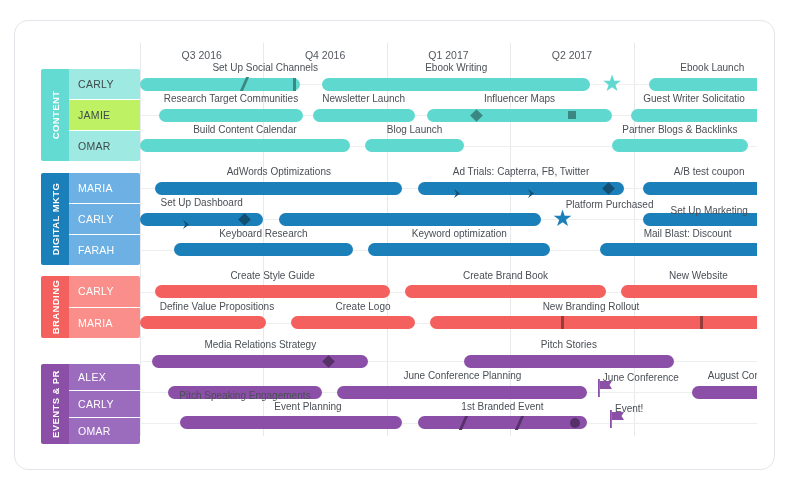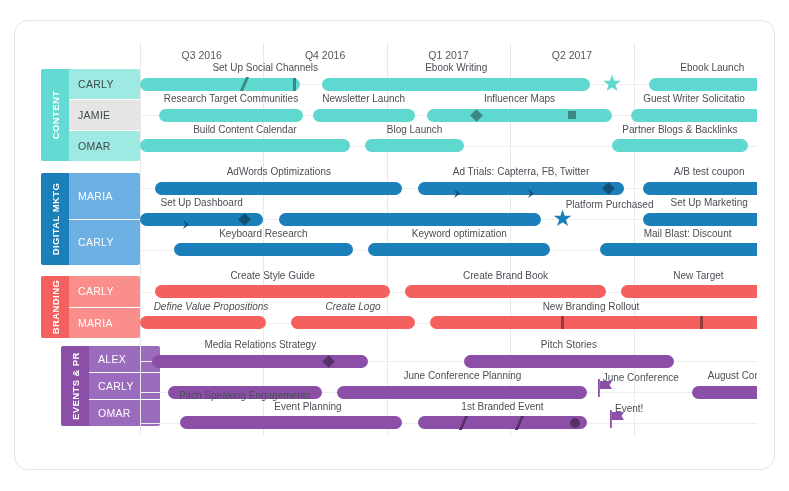--- a/index.html
+++ b/index.html
@@ -180,43 +180,44 @@
 
 <div id="gantt-card">
 
   <div id="label-column">
       <div class="group-block" style="top: 48px; height: 92px;">
         <div class="group-spine" style="background: rgb(99, 219, 210);">
           <span class="group-spine-text">CONTENT</span>
         </div>
         <div class="group-rows">
           <div class="person-row" style="background: rgb(159, 233, 227); color: rgb(63, 74, 74);">CARLY</div>
-          <div class="person-row" style="background: #e5e5e5; color: rgb(63, 74, 74);">JAMIE</div>
+          <div class="person-row" style="background: #bef264; color: rgb(63, 74, 74);">JAMIE</div>
           <div class="person-row" style="background: rgb(159, 233, 227); color: rgb(63, 74, 74);">OMAR</div>
         </div>
       </div>
       <div class="group-block" style="top: 152px; height: 92px;">
         <div class="group-spine" style="background: rgb(27, 127, 186);">
           <span class="group-spine-text">DIGITAL MKTG</span>
         </div>
         <div class="group-rows">
           <div class="person-row" style="background: rgb(108, 176, 228); color: rgb(255, 255, 255);">MARIA</div>
           <div class="person-row" style="background: rgb(108, 176, 228); color: rgb(255, 255, 255);">CARLY</div>
+          <div class="person-row" style="background: rgb(108, 176, 228); color: rgb(255, 255, 255);">FARAH</div>
         </div>
       </div>
       <div class="group-block" style="top: 255px; height: 62px;">
         <div class="group-spine" style="background: rgb(244, 96, 94);">
           <span class="group-spine-text">BRANDING</span>
         </div>
         <div class="group-rows">
           <div class="person-row" style="background: rgb(249, 142, 138); color: rgb(255, 255, 255);">CARLY</div>
           <div class="person-row" style="background: rgb(249, 142, 138); color: rgb(255, 255, 255);">MARIA</div>
         </div>
       </div>
-      <div class="group-block" style="top: 325px; height: 80px; margin-left: 20px;">
+      <div class="group-block" style="top: 343px; height: 80px;">
         <div class="group-spine" style="background: rgb(139, 79, 168);">
           <span class="group-spine-text">EVENTS &amp; PR</span>
         </div>
         <div class="group-rows">
           <div class="person-row" style="background: rgb(155, 108, 189); color: rgb(255, 255, 255);">ALEX</div>
           <div class="person-row" style="background: rgb(155, 108, 189); color: rgb(255, 255, 255);">CARLY</div>
           <div class="person-row" style="background: rgb(155, 108, 189); color: rgb(255, 255, 255);">OMAR</div>
         </div>
       </div>
     </div>
@@ -275,42 +276,42 @@
       <div class="bar-label" style="left: 569.183px; top: 145.333px;">A/B test coupon</div>
       <div class="track" style="top: 198px;"></div>
       <div class="bar" style="left: 0px; width: 123.4px; top: 191.5px; background: rgb(27, 127, 186);"></div>
       <div class="bar-label" style="left: 61.7px; top: 176px;">Set Up Dashboard</div>
       <div class="marker-chevron" style="left: 42.775px; top: 193.5px;"><svg viewBox="0 0 7 9" width="7" height="9">
           <path d="M0 0 L6 4.5 L0 9 L2.5 4.5 Z" fill="rgb(17,79,115)"></path>
         </svg></div>
       <div class="marker-diamond" style="background: rgb(17, 79, 115); left: 100.39px; top: 193.5px;"></div>
       <div class="bar" style="left: 138.825px; width: 262.225px; top: 191.5px; background: rgb(27, 127, 186);"></div>
       <div class="bar" style="left: 502.855px; width: 132.655px; top: 191.5px; background: rgb(27, 127, 186);"></div>
-      <div class="bar-label" style="left: 569.183px; top: 176px;">Set Up Marketing</div>
+      <div class="bar-label" style="left: 569.183px; top: 184px;">Set Up Marketing</div>
       <div class="marker-star" style="left: 422.645px; top: 197px; color: rgb(27, 127, 186);">★</div>
       <div class="bar-label" style="left: 425.645px; top: 178px; transform: translateX(0px);">Platform Purchased</div>
       <div class="track" style="top: 229px;"></div>
       <div class="bar" style="left: 33.935px; width: 178.93px; top: 222.167px; background: rgb(27, 127, 186);"></div>
       <div class="bar-label" style="left: 123.4px; top: 206.667px;">Keyboard Research</div>
       <div class="bar" style="left: 228.29px; width: 182.015px; top: 222.167px; background: rgb(27, 127, 186);"></div>
       <div class="bar-label" style="left: 319.298px; top: 206.667px;">Keyword optimization</div>
       <div class="bar" style="left: 459.665px; width: 175.845px; top: 222.167px; background: rgb(27, 127, 186);"></div>
       <div class="bar-label" style="left: 547.587px; top: 206.667px;">Mail Blast: Discount</div>
       <div class="track" style="top: 271px;"></div>
       <div class="bar" style="left: 15.425px; width: 234.46px; top: 264px; background: rgb(244, 96, 94);"></div>
       <div class="bar-label" style="left: 132.655px; top: 248.5px;">Create Style Guide</div>
       <div class="bar" style="left: 265.31px; width: 200.525px; top: 264px; background: rgb(244, 96, 94);"></div>
       <div class="bar-label" style="left: 365.572px; top: 248.5px;">Create Brand Book</div>
       <div class="bar" style="left: 481.26px; width: 154.25px; top: 264px; background: rgb(244, 96, 94);"></div>
-      <div class="bar-label" style="left: 558.385px; top: 248.5px;">New Target</div>
+      <div class="bar-label" style="left: 558.385px; top: 248.5px;">New Website</div>
       <div class="track" style="top: 302px;"></div>
       <div class="bar" style="left: 0px; width: 126.485px; top: 295px; background: rgb(244, 96, 94);"></div>
-      <div class="bar-label" style="left: 71px; top: 279.5px; font-style: italic;">Define Value Propositions</div>
+      <div class="bar-label" style="left: 77px; top: 279.5px;">Define Value Propositions</div>
       <div class="bar" style="left: 151.165px; width: 123.4px; top: 295px; background: rgb(244, 96, 94);"></div>
-      <div class="bar-label" style="left: 213px; top: 279.5px; font-style: italic;">Create Logo</div>
+      <div class="bar-label" style="left: 223px; top: 279.5px;">Create Logo</div>
       <div class="bar" style="left: 289.99px; width: 345.52px; top: 295px; background: rgb(244, 96, 94);"></div>
       <div class="bar-label" style="left: 451px; top: 279.5px;">New Branding Rollout</div>
       <div class="marker-tick" style="background: rgb(151, 60, 58); left: 421.445px; top: 295px;"></div>
       <div class="marker-tick" style="background: rgb(151, 60, 58); left: 560.27px; top: 295px;"></div>
       <div class="track" style="top: 340px;"></div>
       <div class="bar" style="left: 12.34px; width: 215.95px; top: 333.833px; background: rgb(139, 79, 168);"></div>
       <div class="bar-label" style="left: 120.315px; top: 318.333px;">Media Relations Strategy</div>
       <div class="marker-diamond" style="background: rgb(86, 49, 104); left: 183.685px; top: 335.833px;"></div>
       <div class="bar" style="left: 323.925px; width: 209.78px; top: 333.833px; background: rgb(139, 79, 168);"></div>
       <div class="bar-label" style="left: 428.815px; top: 318.333px;">Pitch Stories</div>

